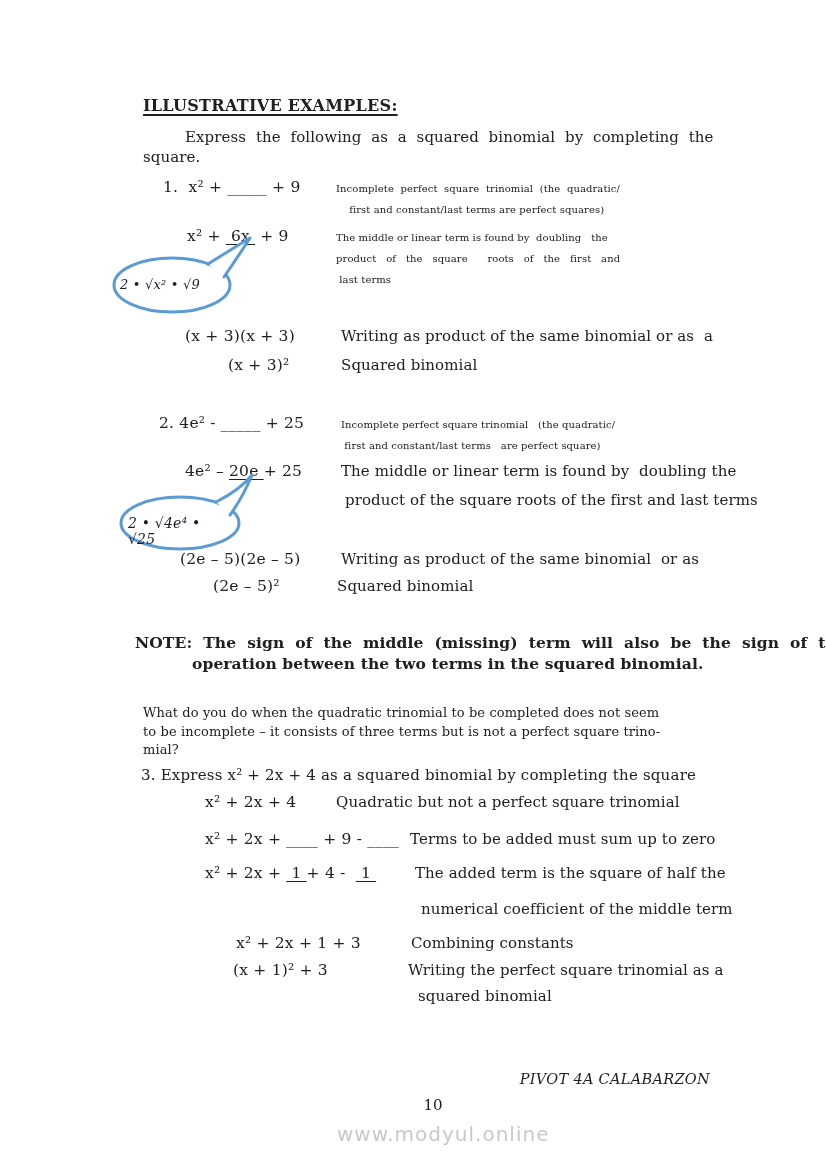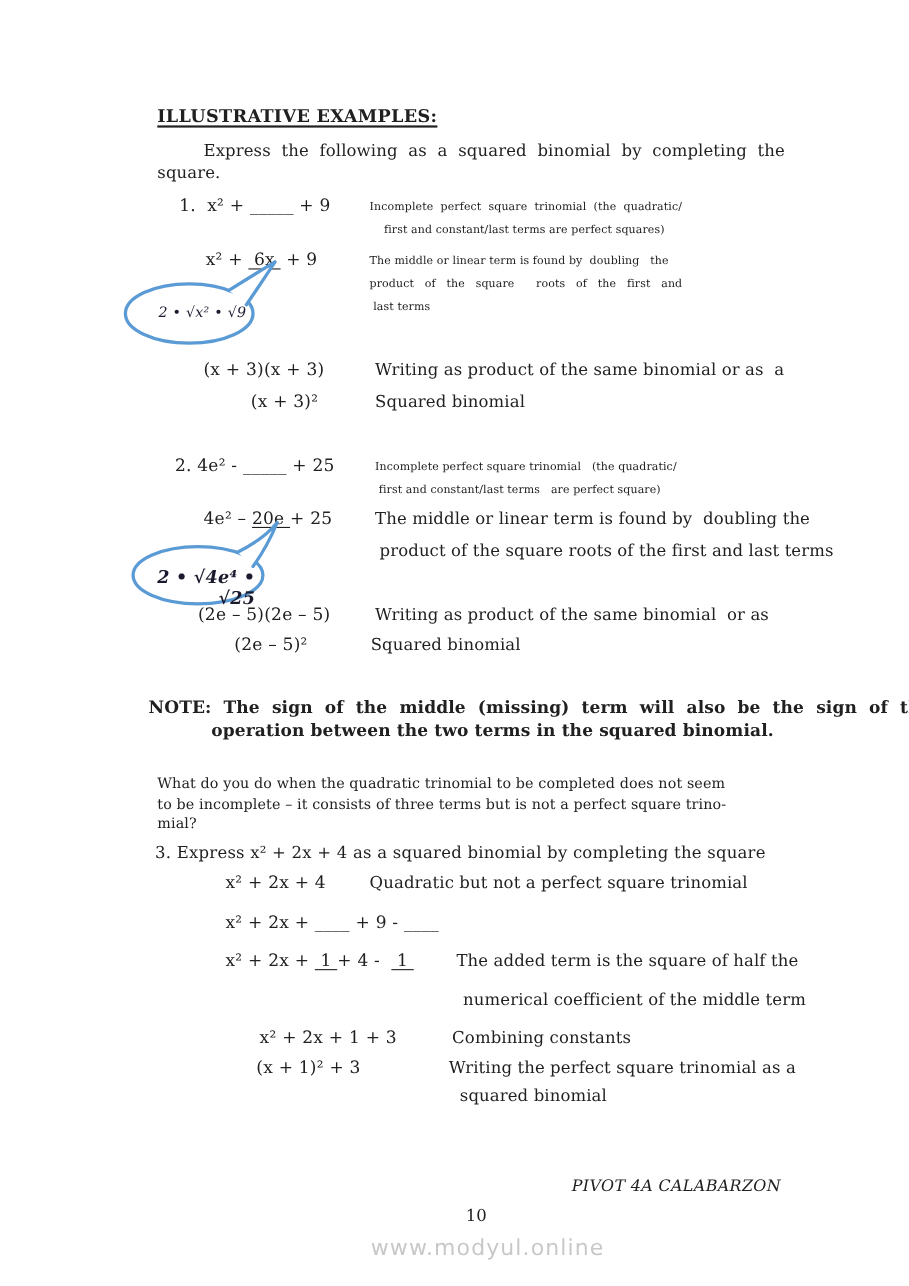--- a/index.html
+++ b/index.html
@@ -17,24 +17,24 @@
   .intro { text-indent:42px; }
   .eq { font-size:15.5px; white-space:pre; letter-spacing:.2px; }
   .desc { font-size:10px; line-height:21px; white-space:pre-wrap; letter-spacing:.1px; }
   .desc-line { font-size:15px; white-space:pre; letter-spacing:.1px; }
   .u { text-decoration:underline; text-underline-offset:3px; text-decoration-thickness:1px; }
   .note { font-size:15.5px; font-weight:bold; white-space:pre; letter-spacing:.1px; }
   .para { font-size:13px; line-height:18.5px; white-space:pre-wrap; letter-spacing:.1px; }
   .bubble { }
   .bubble svg { position:absolute; left:0; top:0; overflow:visible; }
   .bubble .expr {
-    position:absolute; text-align:right; font-style:italic; font-size:13px;
+    position:absolute; text-align:left; font-style:italic; font-size:13px;
     letter-spacing:.2px; color:#1a1a2e;
   }
-  .bubble .expr.bold { font-weight:bold; font-size:16px; }
+  .bubble .expr.bold { font-weight:normal; font-size:14px; }
   .bubble-line { stroke:#5b9bd5; stroke-width:3; fill:#ffffff; }
   .publisher { font-size:14.5px; font-style:italic; text-align:right; letter-spacing:.3px; }
   .pagenum { font-size:15px; text-align:center; }
   .watermark {
     font-family:"DejaVu Sans","Liberation Sans",sans-serif;
     font-size:20px; color:#c8c8c8; letter-spacing:1px;
   }
 </style>
 </head>
 <body>
@@ -97,20 +97,21 @@
   <div class="abs para" style="left:143px; top:704px;">What do you do when the quadratic trinomial to be completed does not seem
 to be incomplete – it consists of three terms but is not a perfect square trino-
 mial?</div>
 
   <div class="abs eq" style="left:141px; top:766px; font-size:15px;">3. Express x² + 2x + 4 as a squared binomial by completing the square</div>
 
   <div class="abs eq" style="left:205px; top:793px;">x² + 2x + 4</div>
   <div class="abs desc-line" style="left:336px; top:793px;">Quadratic but not a perfect square trinomial</div>
 
   <div class="abs eq" style="left:205px; top:830px;">x² + 2x + ____ + 9 - ____</div>
+  <div class="abs desc-line" style="left:410px; top:830px;">Terms to be added must sum up to zero</div>
 
   <div class="abs eq" style="left:205px; top:864px;"><span>x² + 2x + </span><span class="u">&nbsp;1&nbsp;</span><span>+ 4 -  </span><span class="u">&nbsp;1&nbsp;</span></div>
   <div class="abs desc-line" style="left:415px; top:864px;">The added term is the square of half the</div>
   <div class="abs desc-line" style="left:421px; top:900px;">numerical coefficient of the middle term</div>
 
   <div class="abs eq" style="left:236px; top:934px;">x² + 2x + 1 + 3</div>
   <div class="abs desc-line" style="left:411px; top:934px;">Combining constants</div>
 
   <div class="abs eq" style="left:233px; top:961px;">(x + 1)² + 3</div>
   <div class="abs desc-line" style="left:408px; top:961px;">Writing the perfect square trinomial as a</div>

